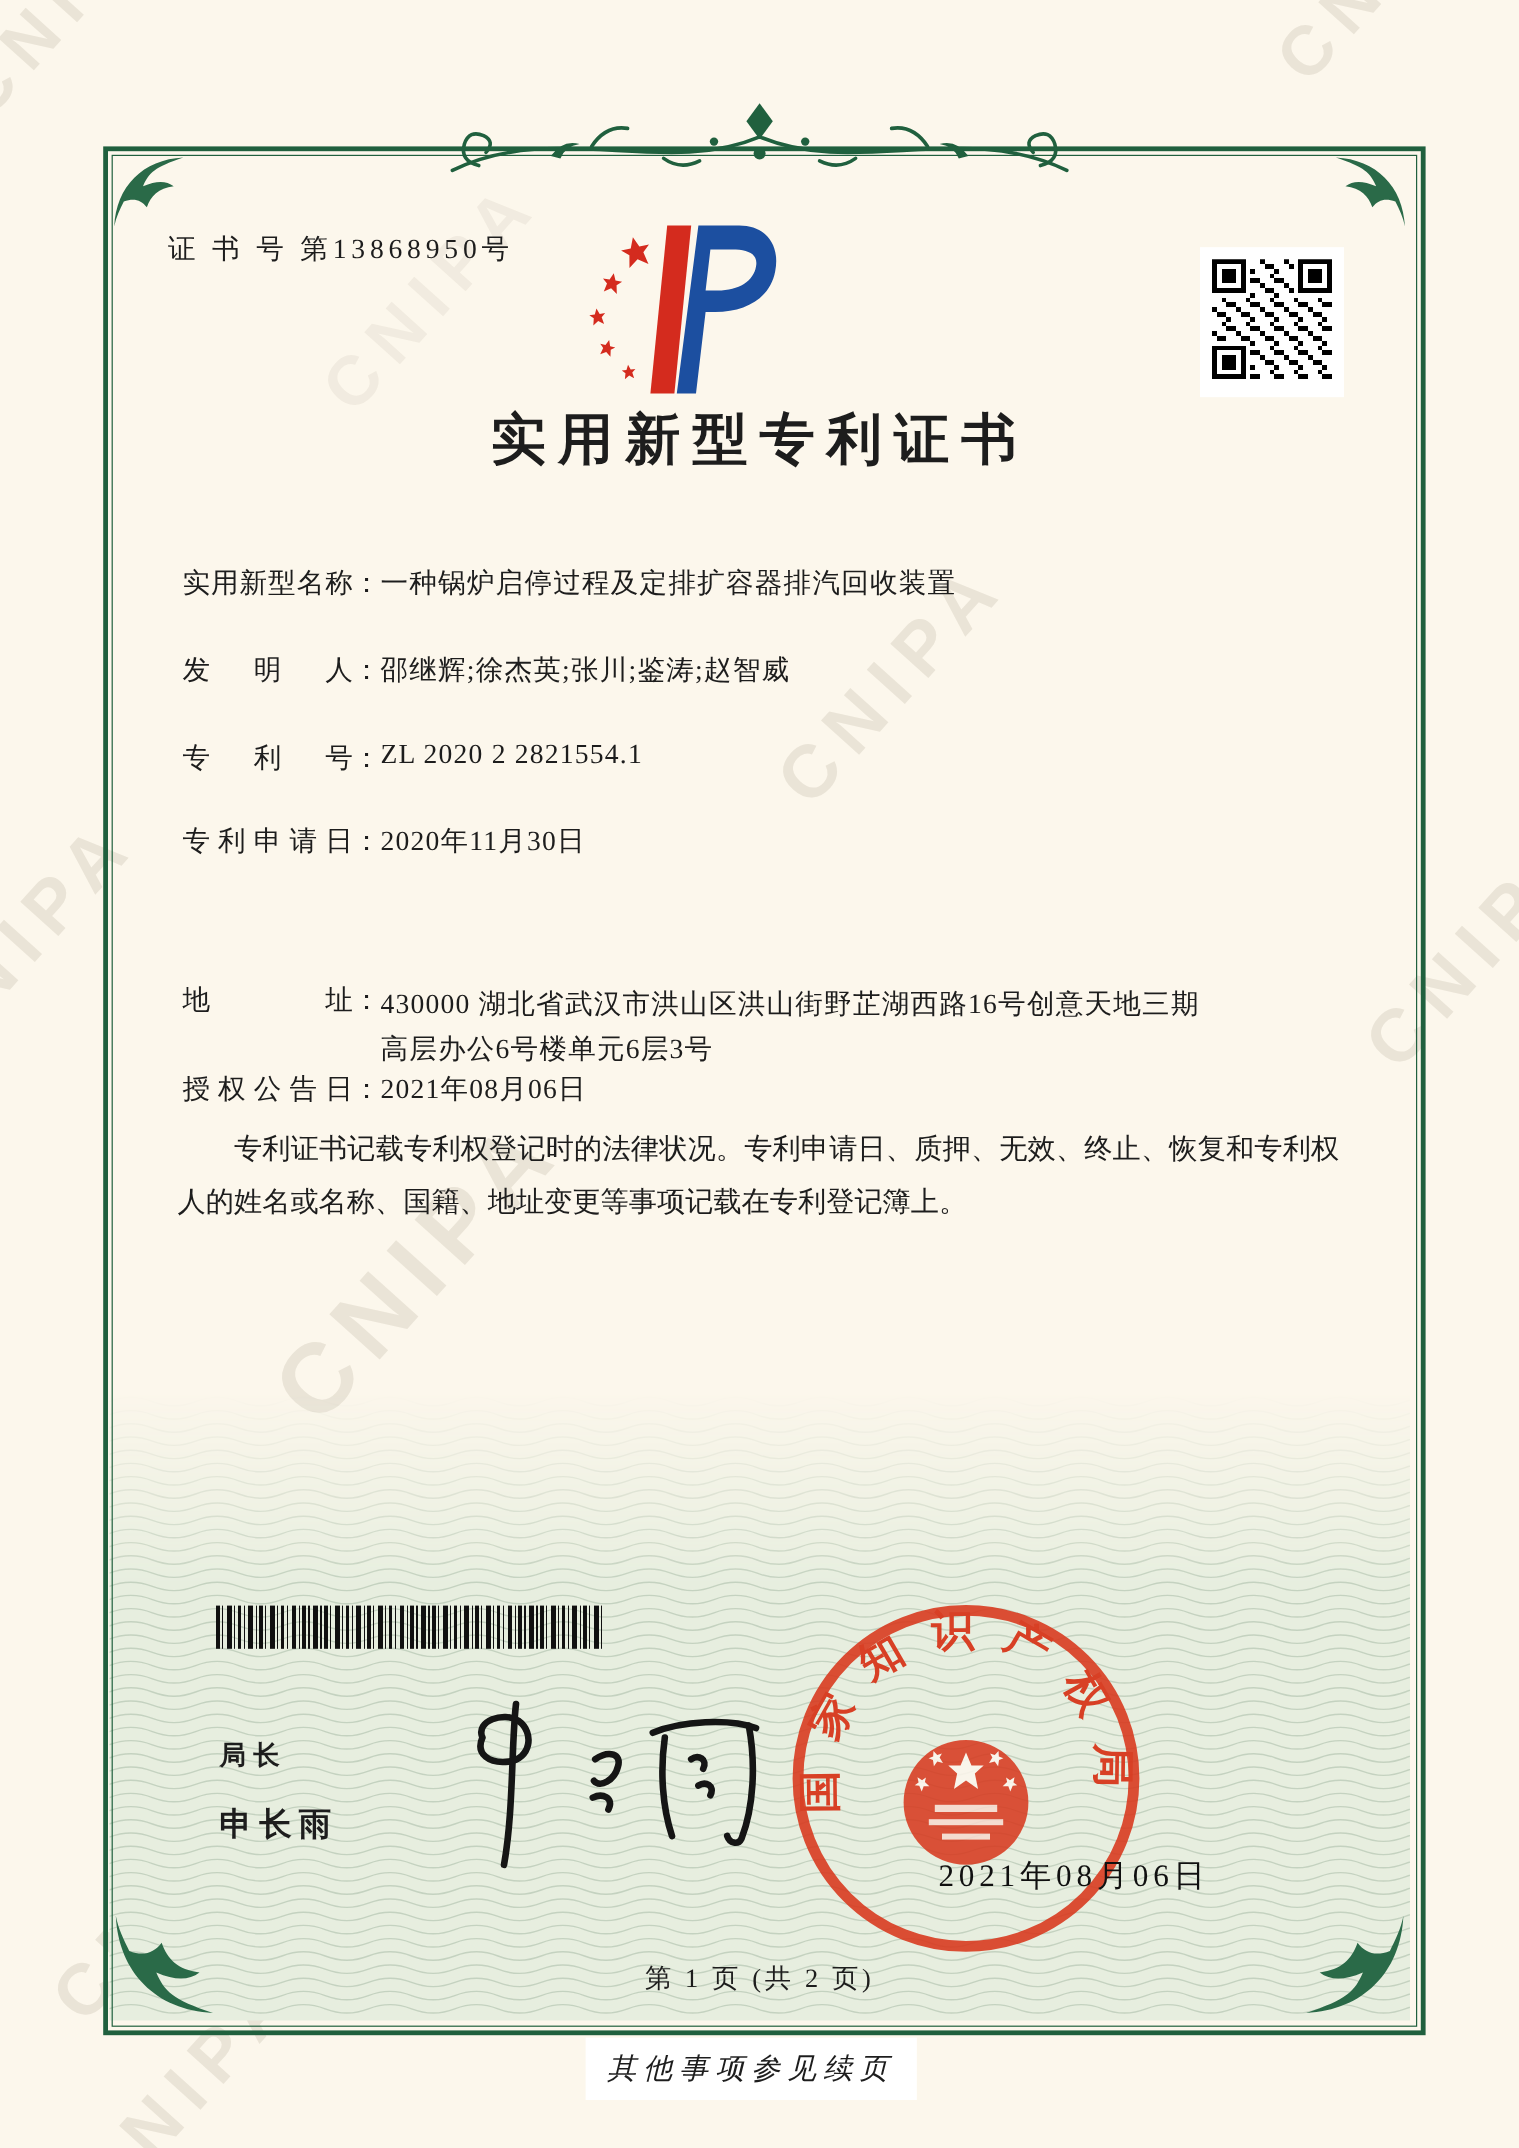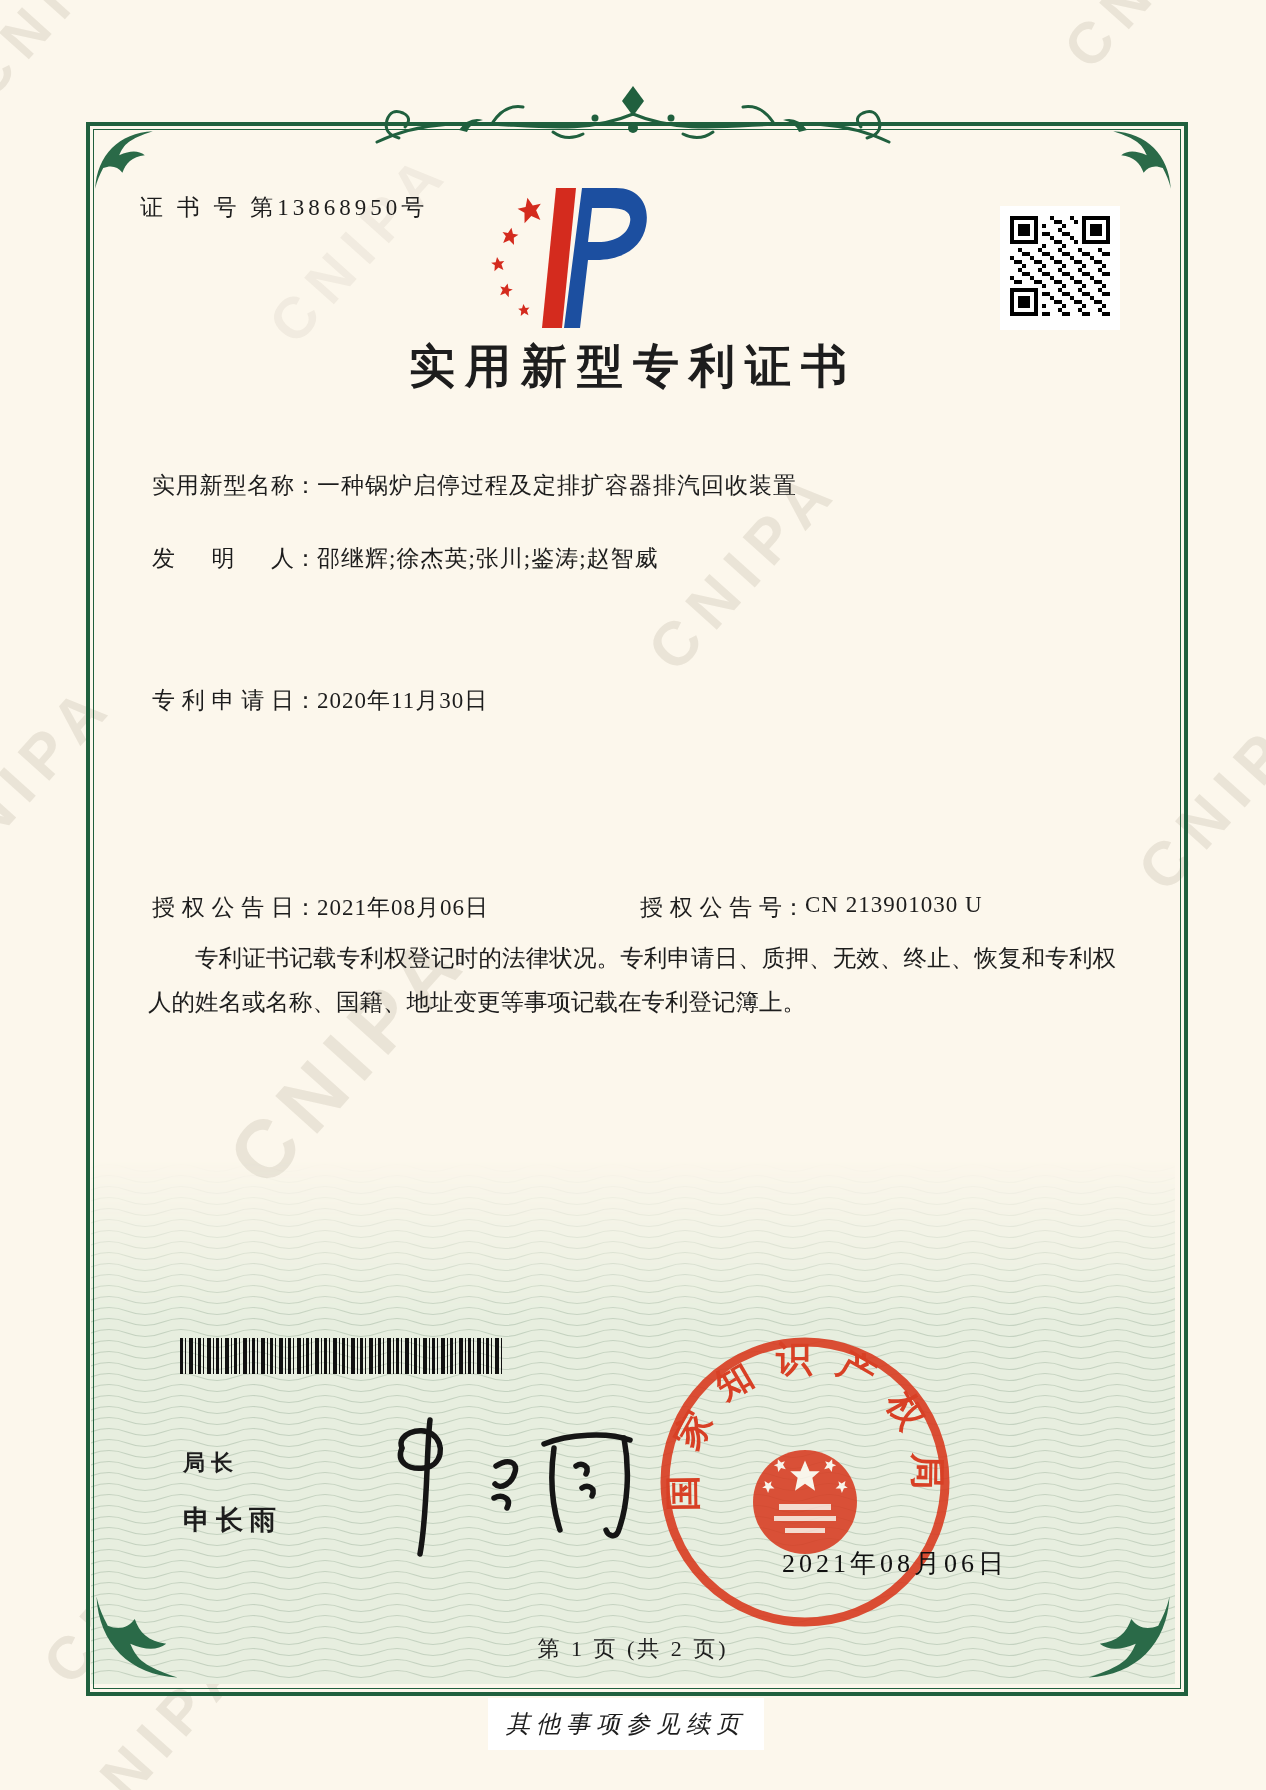--- a/index.html
+++ b/index.html
@@ -325,28 +325,31 @@
   </div>
 
   <div class="doc-title">实用新型专利证书</div>
 
   <div class="frow" style="top:470px">
     <span class="flabel">实用新型名称</span><span class="fcolon">：</span><span class="fvalue">一种锅炉启停过程及定排扩容器排汽回收装置</span>
   </div>
   <div class="frow" style="top:543px">
     <span class="flabel">发明人</span><span class="fcolon">：</span><span class="fvalue">邵继辉;徐杰英;张川;鉴涛;赵智威</span>
   </div>
+  <div class="frow" style="top:616px">
+    <span class="flabel">专利号</span><span class="fcolon">：</span><span class="fvalue">ZL 2020 2 2821554.1</span>
+  </div>
   <div class="frow" style="top:685px">
     <span class="flabel">专利申请日</span><span class="fcolon">：</span><span class="fvalue">2020年11月30日</span>
   </div>
+  <div class="frow" style="top:818px">
+    <span class="flabel">地址</span><span class="fcolon">：</span><span class="fvalue wrap">430000 湖北省武汉市洪山区洪山街野芷湖西路16号创意天地三期高层办公6号楼单元6层3号</span>
+  </div>
   <div class="frow" style="top:892px">
     <span class="flabel">授权公告日</span><span class="fcolon">：</span><span class="fvalue">2021年08月06日</span>
-  </div>
-  <div class="frow pair2" style="top:892px">
-    <span class="flabel">授权公告号</span><span class="fcolon">：</span><span class="fvalue">CN 213901030 U</span>
   </div>
 
   <div class="bodytext">
     <p>专利证书记载专利权登记时的法律状况。专利申请日、质押、无效、终止、恢复和专利权人的姓名或名称、国籍、地址变更等事项记载在专利登记簿上。</p>
   </div>
 
   <div class="barcode"></div>
 
   <div class="official-title">局长</div>
   <div class="official-name">申长雨</div>

